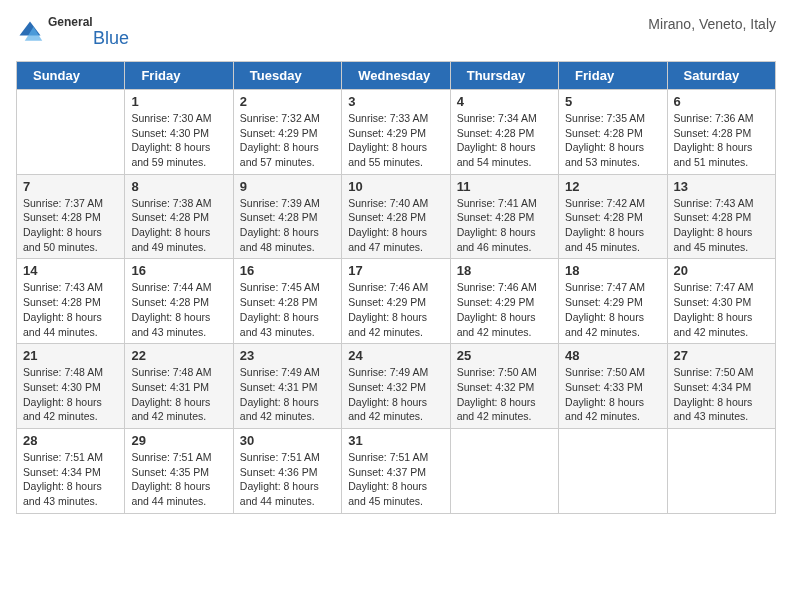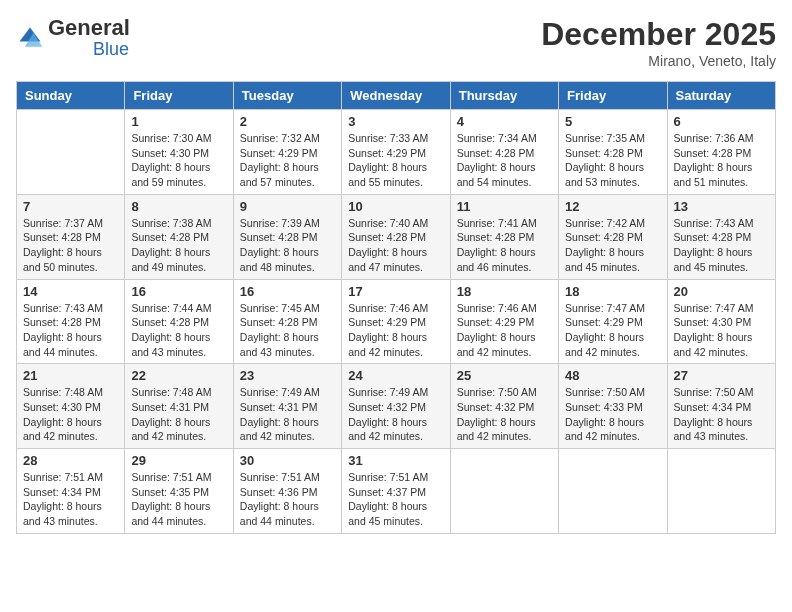--- a/index.html
+++ b/index.html
@@ -20,21 +20,21 @@
       display: flex;
       align-items: center;
       gap: 4px;
     }
     .logo-text {
       display: flex;
       flex-direction: column;
       line-height: 1.1;
     }
     .logo-general {
-      font-size: 22px;
+      font-size: 12px;
       font-weight: bold;
       color: #333;
     }
     .logo-blue {
       font-size: 18px;
       font-weight: normal;
       color: #2a6db5;
       margin-left: 45px;
     }
     .logo-icon {
@@ -56,21 +56,21 @@
     .calendar {
       width: 100%;
       border-collapse: collapse;
       border: 1px solid #ccc;
     }
     .calendar th {
       background: #2a6db5;
       color: #fff;
       font-size: 13px;
       font-weight: bold;
-      padding: 6px 8px;
+      padding: 6px 16px;
       text-align: left;
       border: 1px solid #ccc;
     }
     .calendar td {
       vertical-align: top;
       border: 1px solid #ccc;
       padding: 4px 6px;
       width: calc(100% / 7);
       min-height: 90px;
       background: #fff;
@@ -102,21 +102,20 @@
     <svg class="logo-icon" viewBox="0 0 32 32">
       <polygon points="16,4 28,20 4,20" fill="#2a6db5"></polygon>
       <polygon points="20,10 30,26 10,26" fill="#5aaee8" opacity="0.7"></polygon>
     </svg>
     <div class="logo-text">
       <span class="logo-general">General</span>
       <span class="logo-blue">Blue</span>
     </div>
   </div>
   <div class="title-area">
-    <div class="month-title">December 2025</div>
     <div class="location">Mirano, Veneto, Italy</div>
   </div>
 </div>
 
 <table class="calendar" id="calendar-table">
   <thead>
     <tr id="weekday-header">
         <th>Sunday</th>
         <th>Friday</th>
         <th>Tuesday</th>

